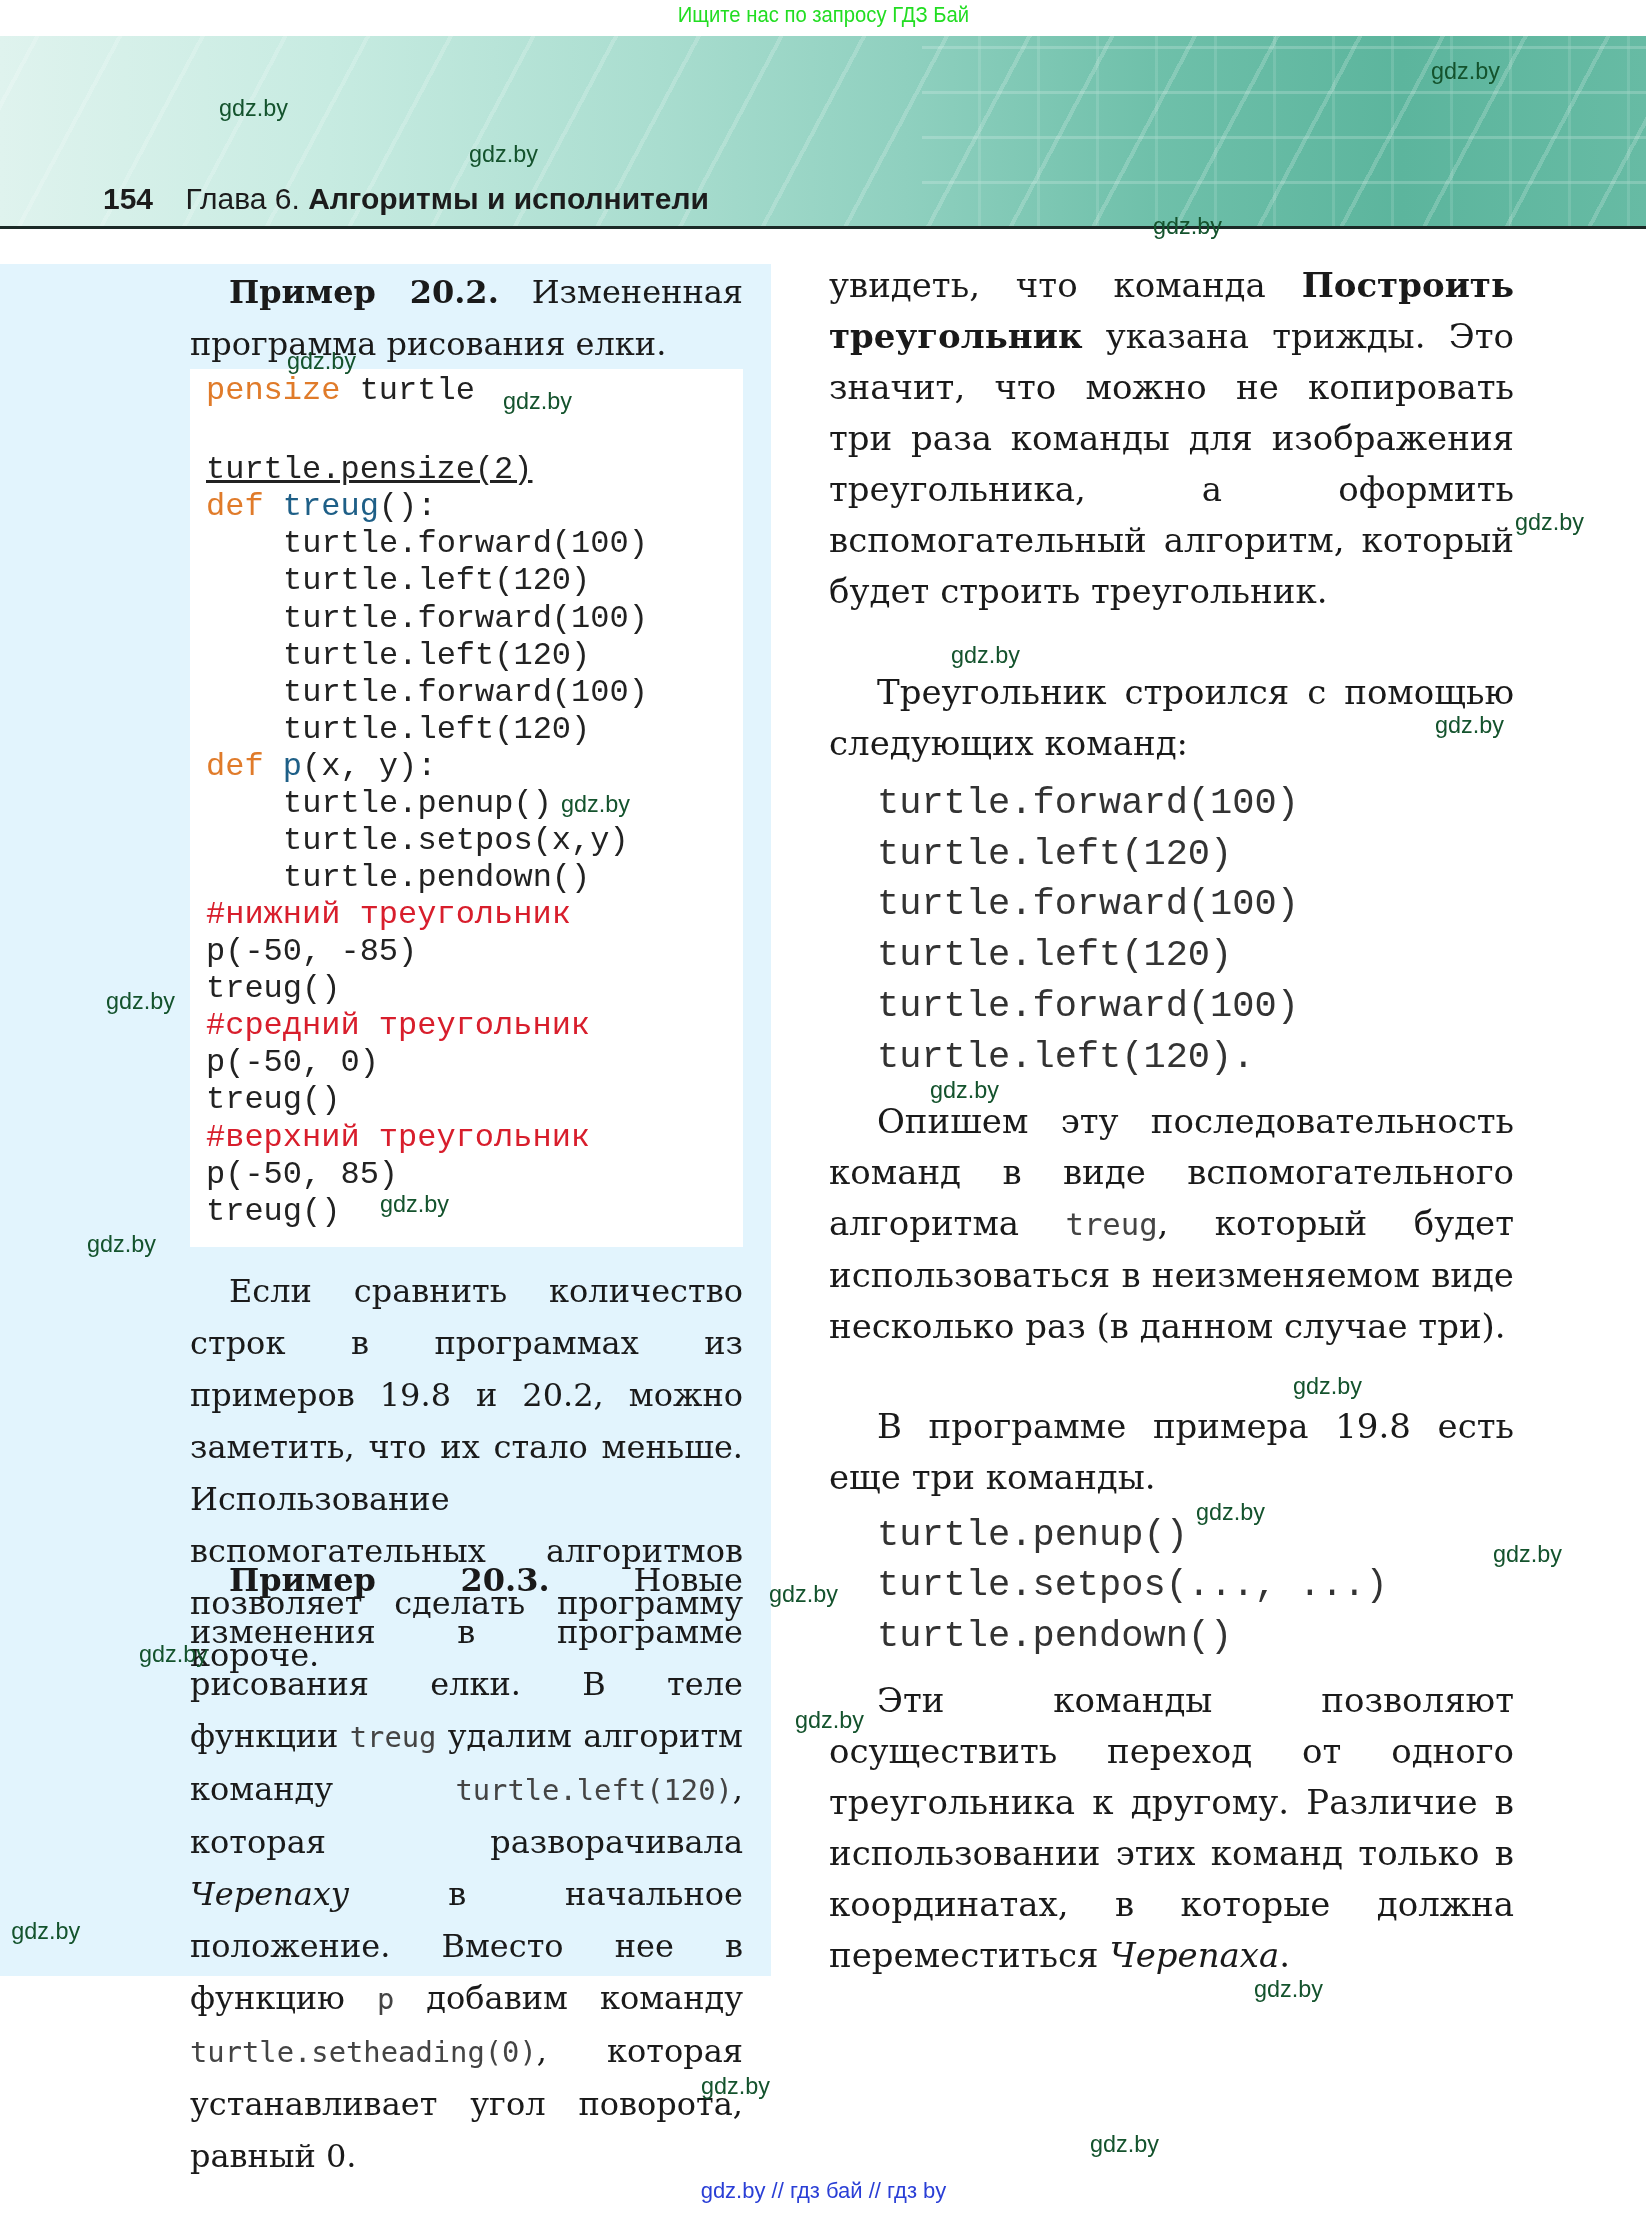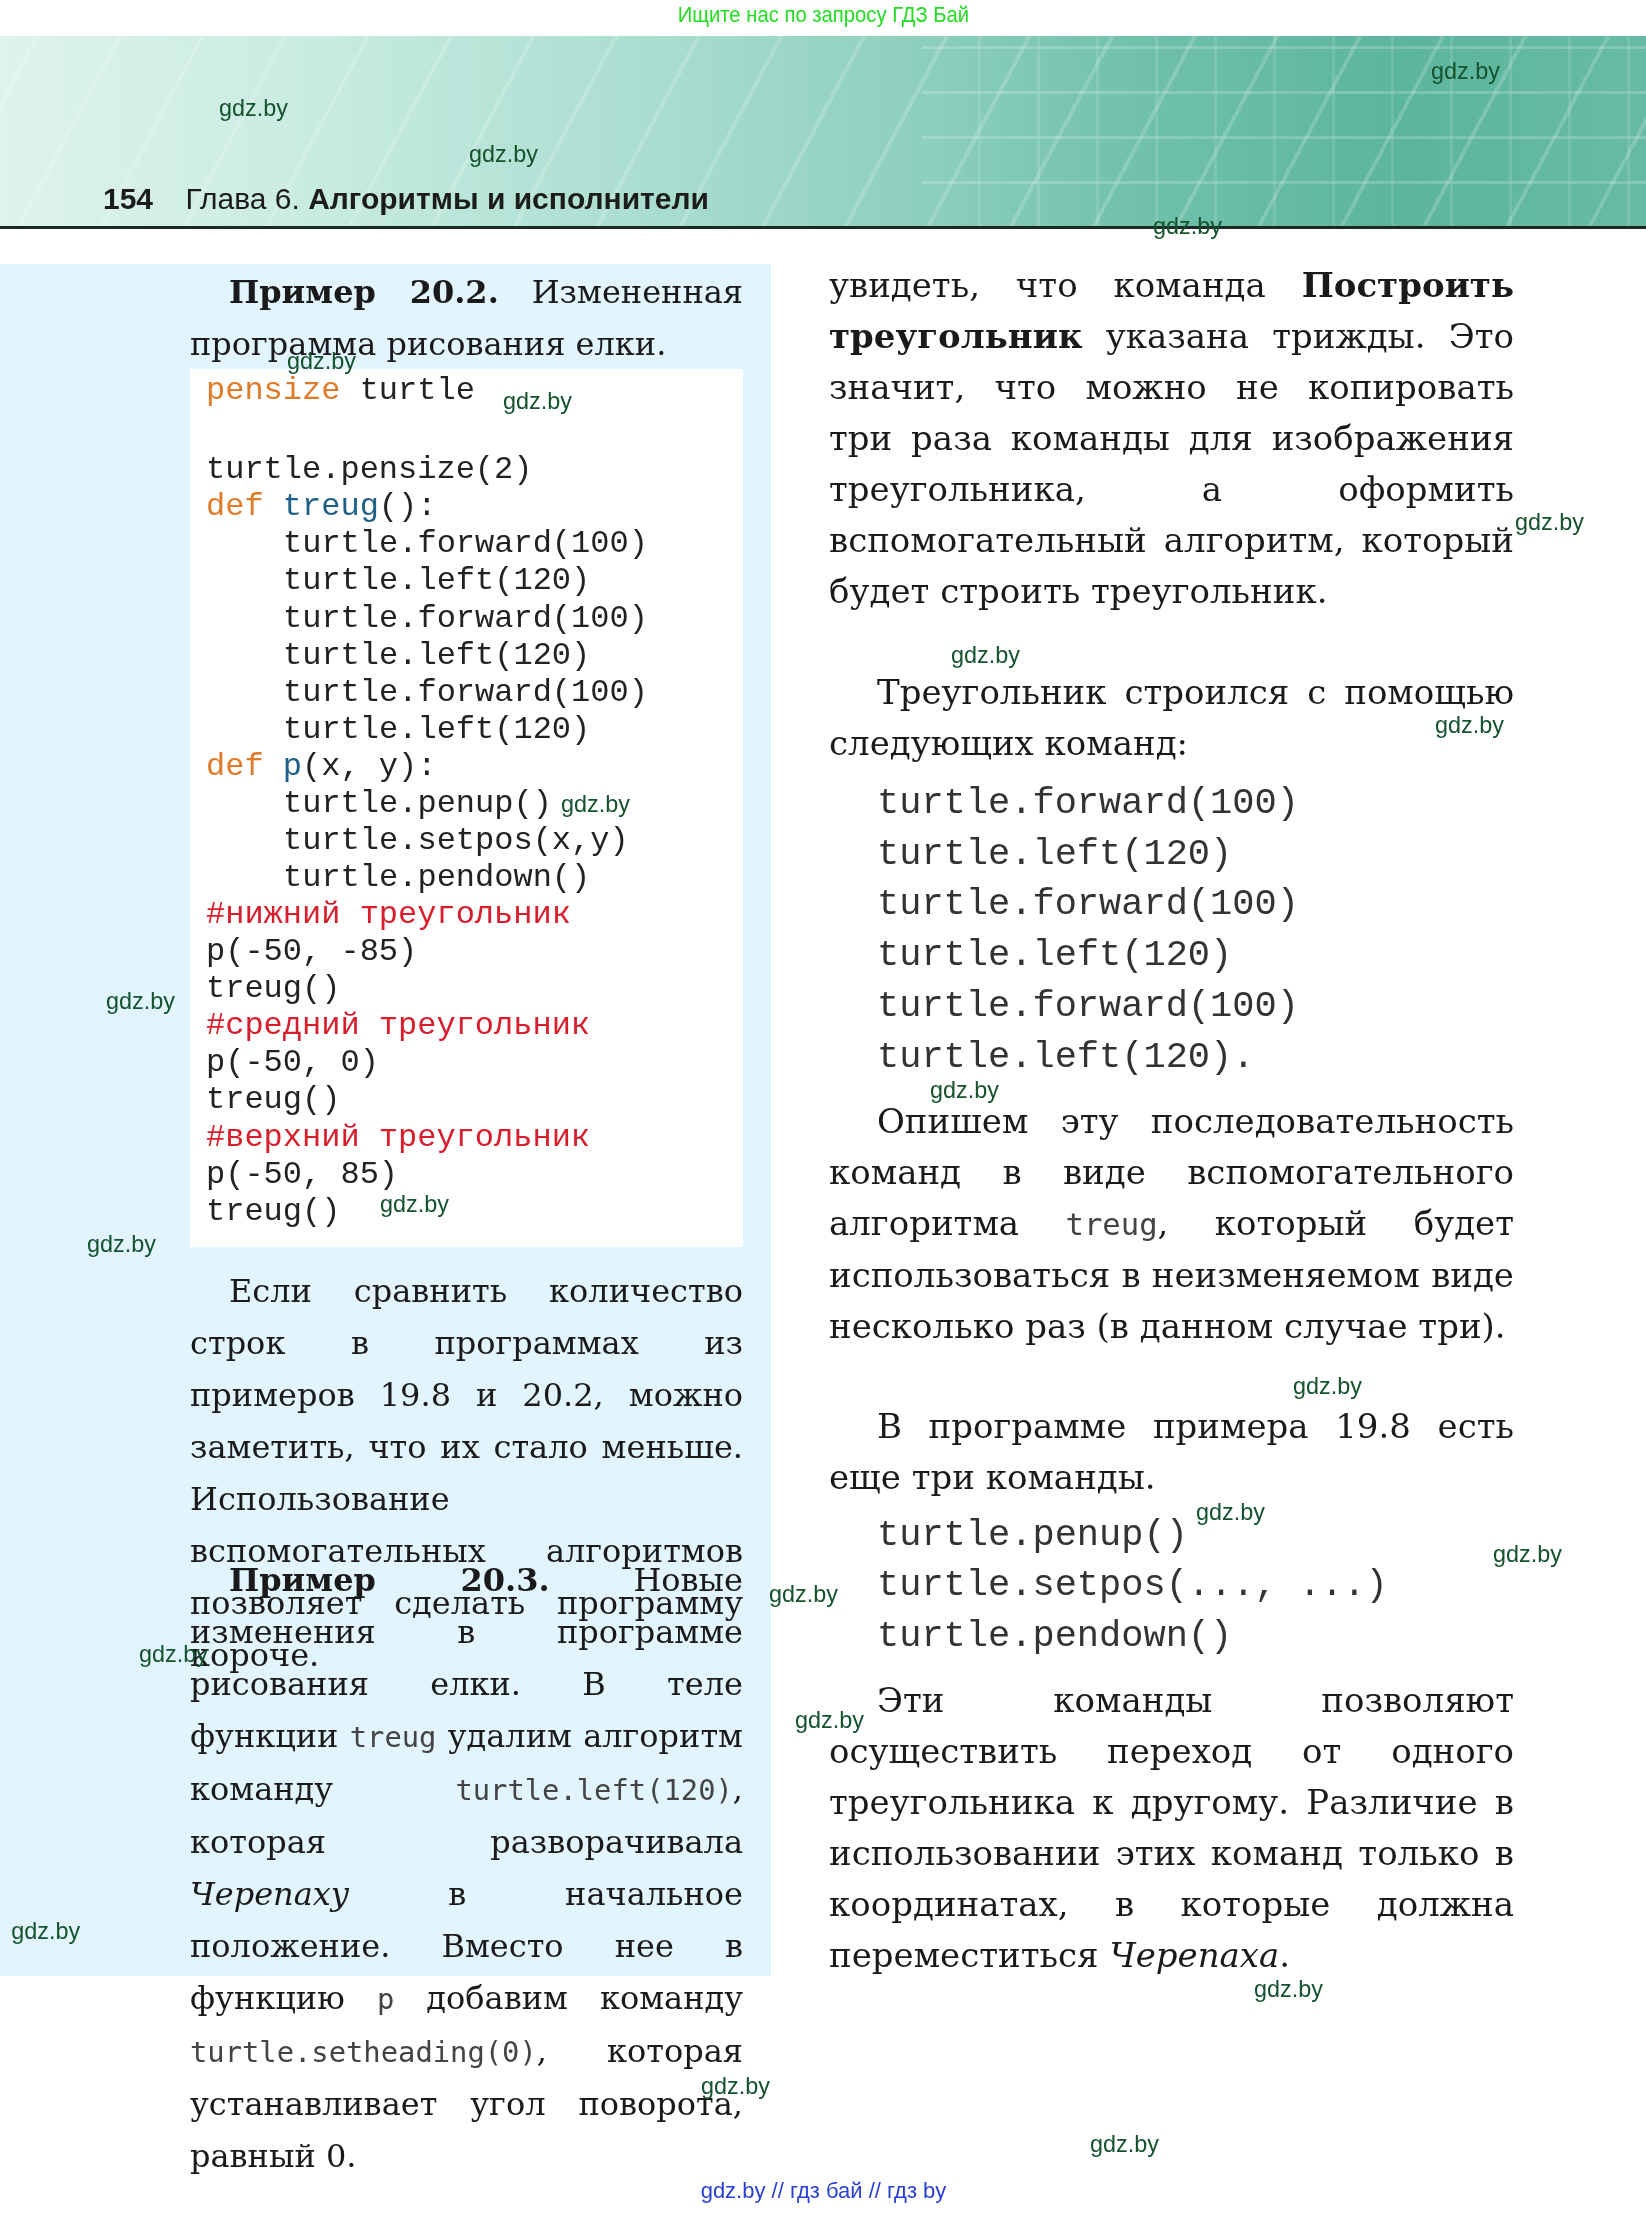--- a/index.html
+++ b/index.html
@@ -96,21 +96,21 @@
 
 <div class="left-panel"></div>
 
 <div class="para left-text" style="top:266px;">
   <span class="indent"></span><span class="bold">Пример 20.2.</span>
   <span>Измененная программа рисования елки.</span>
 </div>
 
 <div class="code-box" id="code-box">
     <div class="code-line" style="top: 3.2px; left: 16px;"><span class="kw">pensize</span><span> turtle</span></div>
-    <div class="code-line" style="top: 82px; left: 16px;"><span>turtle.pensize(2)</span></div>
+    <div class="code-line" style="top: 82px; left: 16px; text-decoration: underline;"><span>turtle.pensize(2)</span></div>
     <div class="code-line" style="top: 119px; left: 16px;"><span class="kw">def</span><span> </span><span class="fn">treug</span><span>():</span></div>
     <div class="code-line" style="top: 156px; left: 93px;"><span>turtle.forward(100)</span></div>
     <div class="code-line" style="top: 193px; left: 93px;"><span>turtle.left(120)</span></div>
     <div class="code-line" style="top: 231px; left: 93px;"><span>turtle.forward(100)</span></div>
     <div class="code-line" style="top: 268px; left: 93px;"><span>turtle.left(120)</span></div>
     <div class="code-line" style="top: 305px; left: 93px;"><span>turtle.forward(100)</span></div>
     <div class="code-line" style="top: 342px; left: 93px;"><span>turtle.left(120)</span></div>
     <div class="code-line" style="top: 379px; left: 16px; text-align: right;"><span class="kw">def</span><span> </span><span class="fn">p</span><span>(x, y):</span></div>
     <div class="code-line" style="top: 416px; left: 93px;"><span>turtle.penup()</span></div>
     <div class="code-line" style="top: 453px; left: 93px;"><span>turtle.setpos(x,y)</span></div>

